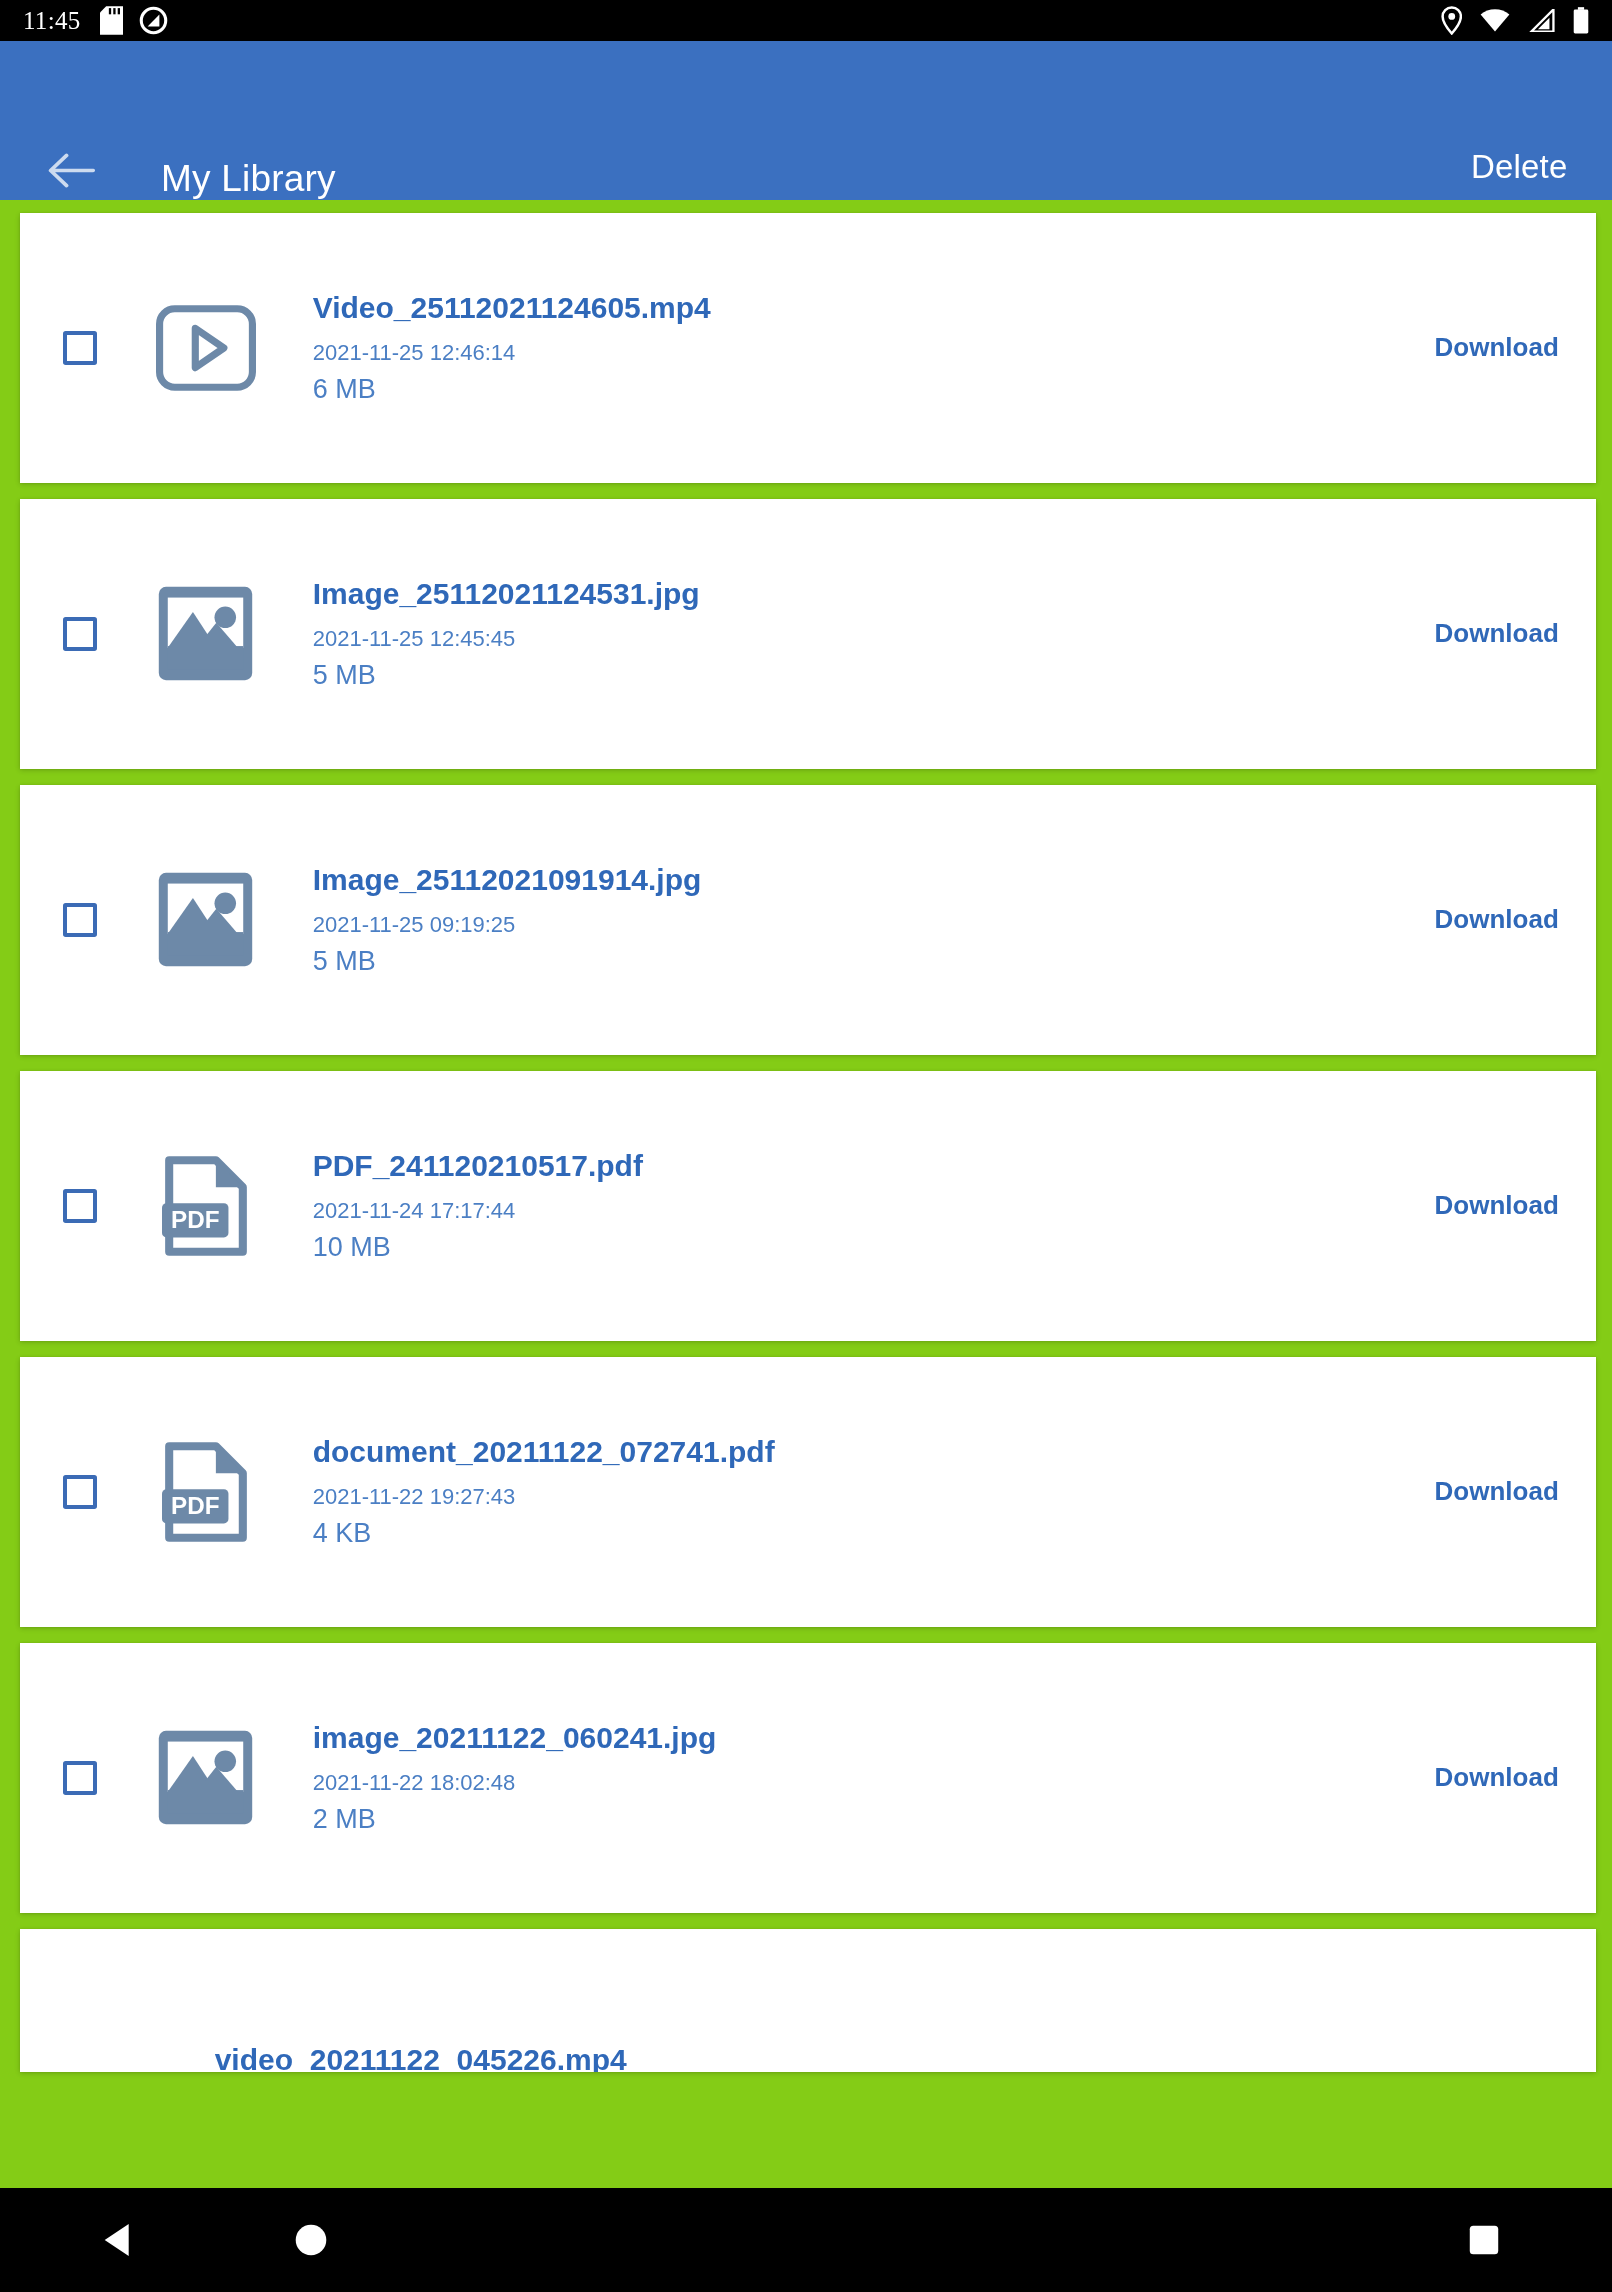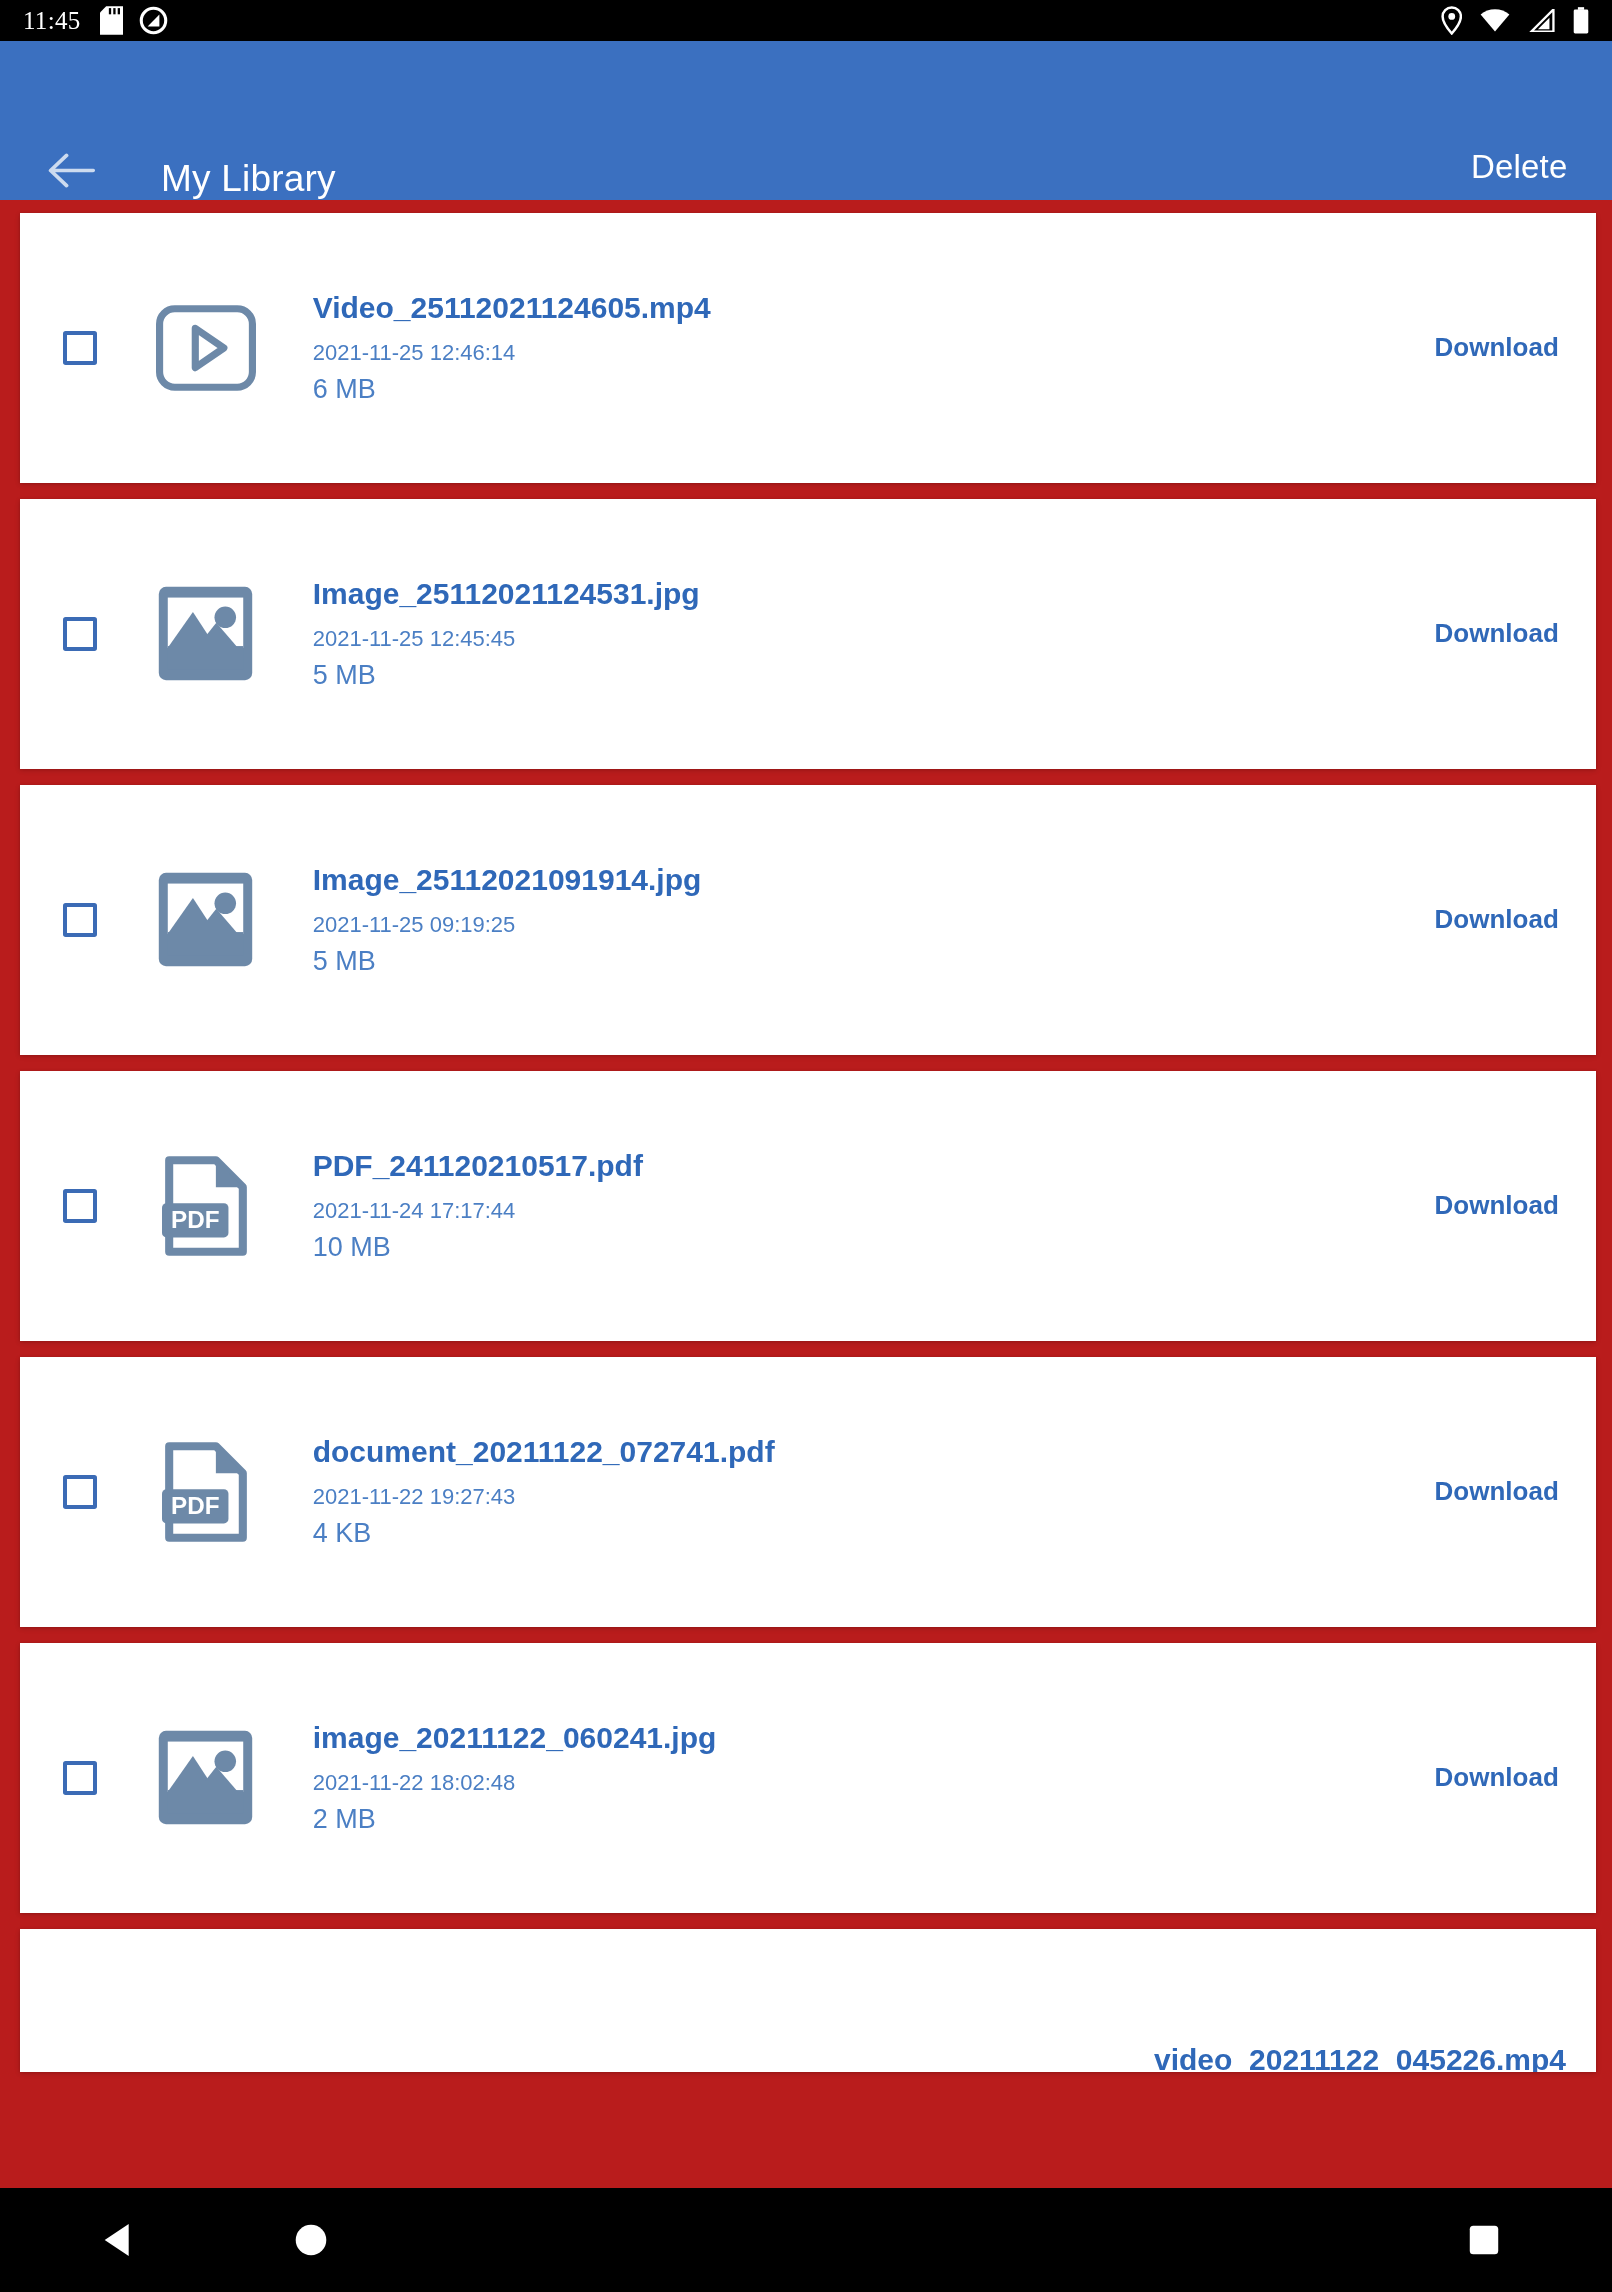--- a/index.html
+++ b/index.html
@@ -51,21 +51,21 @@
     margin-left: auto;
     color: #ffffff;
     font-size: 33px;
     font-weight: 400;
     padding: 14.3px 12.5px;
     letter-spacing: 0.2px;
   }
 
   
   .list {
-    background: #b91c1c;
+    background: #84cc16;
     height: 2024px;
     overflow: hidden;
     padding-top: 5.4px;
   }
   .card {
     background: #ffffff;
     margin: 0 16px 16px 19.7px;
     box-shadow: 0 1.8px 5.4px rgba(0,0,0,.20), 0 0 1.8px rgba(0,0,0,.10);
     display: flex;
     align-items: center;
@@ -132,21 +132,21 @@
     white-space: nowrap;
   }
 
   
   .card.partial {
     height: 143px;
     align-items: flex-end;
     padding-bottom: 0;
     overflow: hidden;
   }
-  .card.partial .meta { margin-left: 152px; justify-content: flex-end; height: 100%; padding-bottom: 0; text-align: right;}
+  .card.partial .meta { margin-left: 152px; justify-content: flex-end; height: 100%; padding-bottom: 0;}
   .card.partial .file-name { margin-bottom: -5.4px; }
 
   
   .nav-bar {
     position: absolute;
     left: 0; bottom: 0;
     width: 1612px; height: 104px;
     background: #000000;
     display: flex;
     align-items: center;

